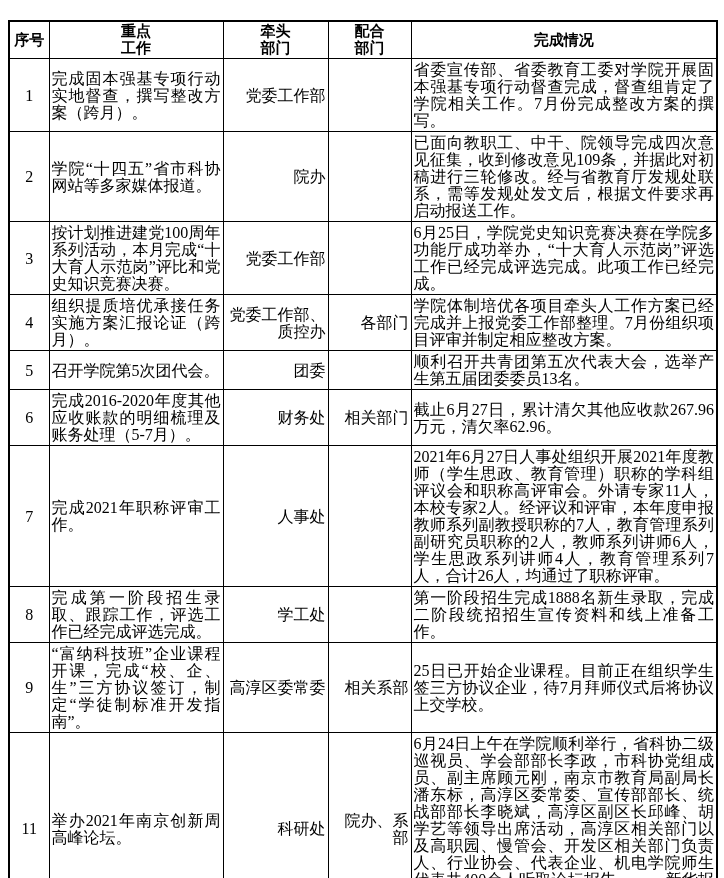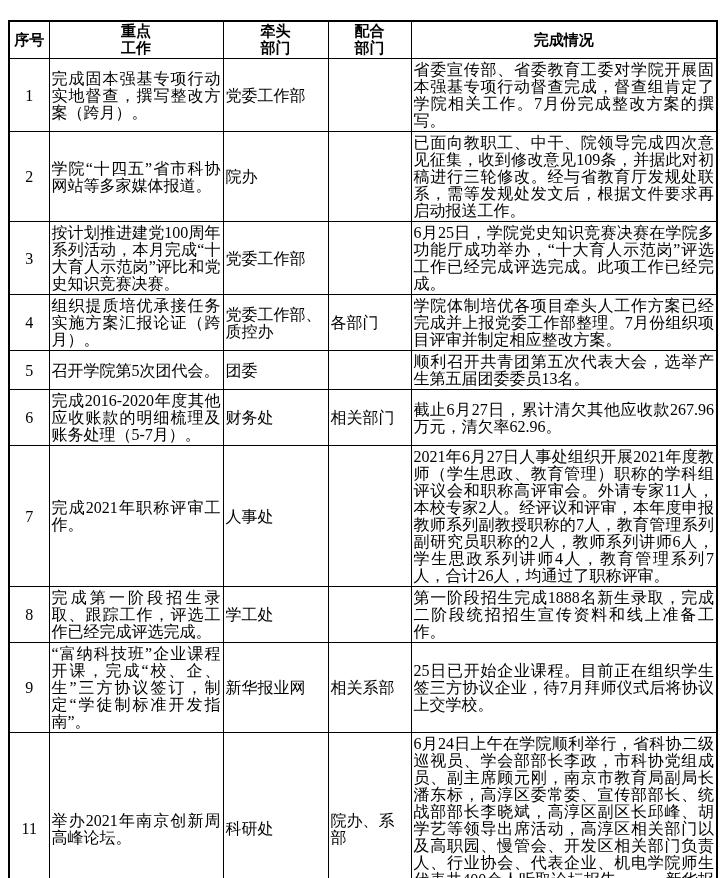--- a/index.html
+++ b/index.html
@@ -35,22 +35,22 @@
   }
   table.work-table thead th {
     font-weight: bold;
     font-size: 15px;
     text-align: center;
     white-space: pre-line;
     padding: 1px 0;
   }
   .c-num     { text-align: center; }
   .c-task    { text-align: justify; }
-  .c-lead    { text-align: left; }
-  .c-support { text-align: left; }
+  .c-lead    { text-align: right; }
+  .c-support { text-align: right; }
   .c-status  { text-align: justify; }
 </style>
 </head>
 <body>
 
 <div class="page">
   <table class="work-table">
     <colgroup>
       <col style="width:40px">
       <col style="width:174px">
@@ -123,21 +123,21 @@
         <tr>
           <td class="c-num">8</td>
           <td class="c-task">完成第一阶段招生录取、跟踪工作，评选工作已经完成评选完成。</td>
           <td class="c-lead">学工处</td>
           <td class="c-support"></td>
           <td class="c-status">第一阶段招生完成1888名新生录取，完成二阶段统招招生宣传资料和线上准备工作。</td>
         </tr>
         <tr>
           <td class="c-num">9</td>
           <td class="c-task">“富纳科技班”企业课程开课，完成“校、企、生”三方协议签订，制定“学徒制标准开发指南”。</td>
-          <td class="c-lead">新华报业网</td>
+          <td class="c-lead">高淳区委常委</td>
           <td class="c-support">相关系部</td>
           <td class="c-status">25日已开始企业课程。目前正在组织学生签三方协议企业，待7月拜师仪式后将协议上交学校。</td>
         </tr>
         <tr>
           <td class="c-num">11</td>
           <td class="c-task">举办2021年南京创新周高峰论坛。</td>
           <td class="c-lead">科研处</td>
           <td class="c-support">院办、系部</td>
           <td class="c-status">6月24日上午在学院顺利举行，省科协二级巡视员、学会部部长李政，市科协党组成员、副主席顾元刚，南京市教育局副局长潘东标，高淳区委常委、宣传部部长、统战部部长李晓斌，高淳区副区长邱峰、胡学艺等领导出席活动，高淳区相关部门以及高职园、慢管会、开发区相关部门负责人、行业协会、代表企业、机电学院师生代表共400余人听取论坛报告。　　新华报业网、南京日报、南京创新名城建设网站、省市科协网站等多家媒体报道。</td>
         </tr>

